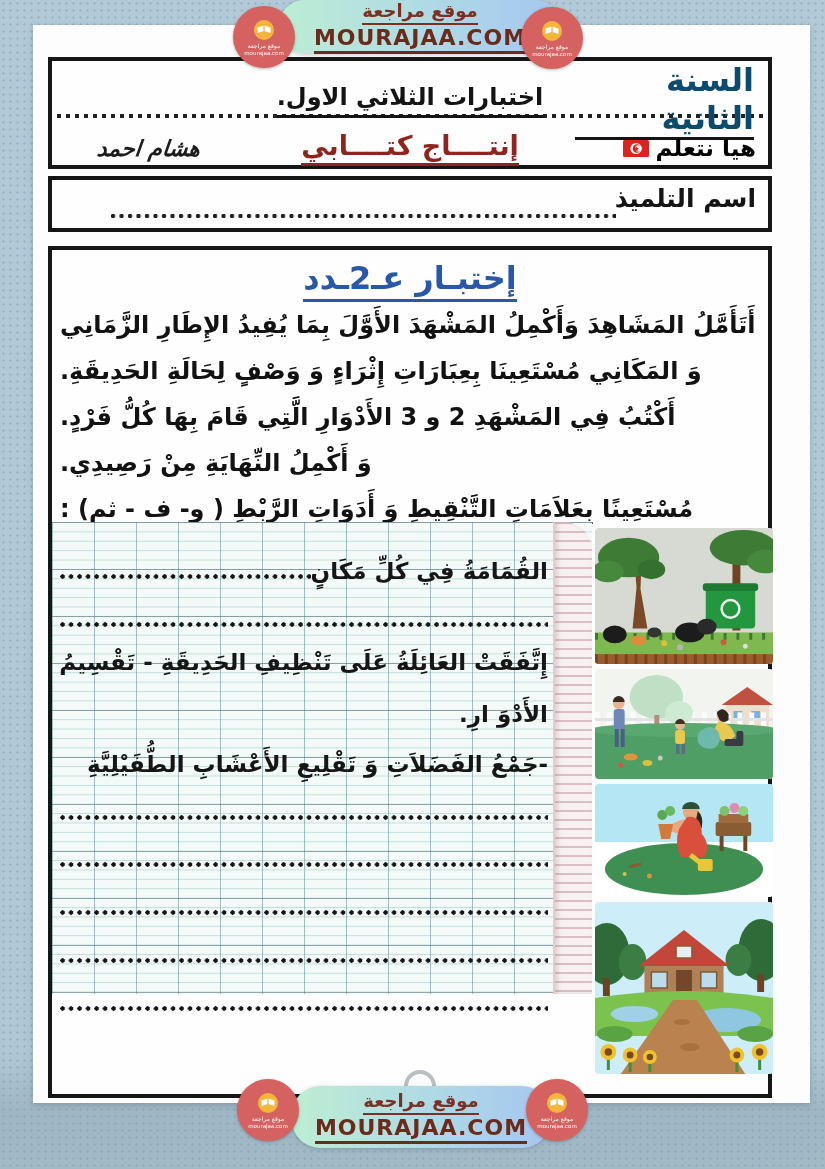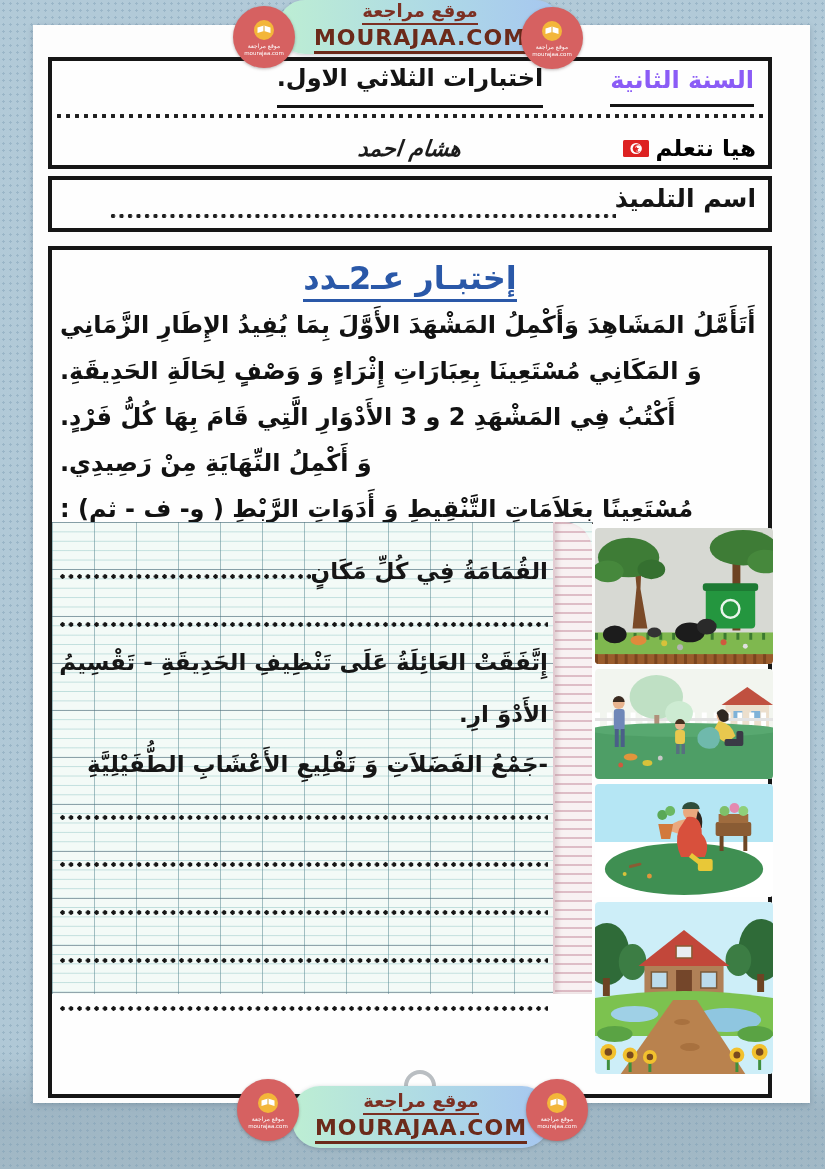--- a/index.html
+++ b/index.html
@@ -13,24 +13,24 @@
   
   .paper{position:absolute;left:33px;top:25px;width:777px;height:1078px;background:#fdfdfd;
     z-index:1;box-shadow:0 2px 6px rgba(40,60,80,.25);}
   .box{position:absolute;left:15px;width:724px;border:4px solid #161616;box-sizing:border-box;background:#fefefe;}
   .header-box{top:32px;height:112px;}
   .name-box{top:151px;height:56px;}
   .main-box{top:221px;height:852px;}
 
   
   .hrow{display:grid;direction:rtl;grid-template-columns:27% 46% 27%;align-items:center;height:50px;}
-  .grade{justify-self:start;margin-right:14px;font-size:24px;font-weight:bold;color:#8b5cf6;
-    border-bottom:3px solid #141414;padding-bottom:10px;}
+  .grade{justify-self:start;margin-right:14px;font-size:32px;font-weight:bold;color:#0c4a6e;
+    border-bottom:3px solid #141414;padding-bottom:0;}
   .exams{justify-self:center;font-size:24px;font-weight:bold;color:#141414;
-    border-bottom:3px solid #141414;padding-bottom:13px;}
+    border-bottom:3px solid #141414;padding-bottom:4px;}
   .dotsep{height:6px;margin:2px 4px 4px 4px;
     background-image:radial-gradient(circle at 3px 3px,#202020 2.1px,transparent 2.5px);
     background-size:9px 6px;background-repeat:repeat-x;}
   .slogan-wrap{justify-self:start;margin-right:12px;display:flex;direction:rtl;align-items:center;gap:7px;
     font-size:23px;font-weight:bold;color:#000000;}
   .subject{justify-self:center;font-size:27px;font-weight:bold;color:#8f241f;
     border-bottom:3px solid #8f241f;padding-bottom:2px;}
   .teacher{justify-self:center;font-size:22px;font-weight:bold;color:#1c1c1c;
     font-style:italic;transform:skewX(-6deg);}
 
@@ -108,20 +108,21 @@
       <span class="slogan-wrap">
         <span>هيا نتعلم</span>
         <svg width="26" height="17" viewBox="0 0 26 17">
           <rect width="26" height="17" rx="1.5" fill="#d22"></rect>
           <circle cx="13" cy="8.5" r="5.6" fill="#fff"></circle>
           <circle cx="14" cy="8.5" r="4.3" fill="#d22"></circle>
           <circle cx="15.4" cy="8.5" r="3.3" fill="#fff"></circle>
           <polygon points="13.2,6.2 14.1,8 16.1,8.3 14.6,9.6 15,11.5 13.2,10.5 11.5,11.5 11.9,9.6 10.4,8.3 12.4,8" fill="#d22"></polygon>
         </svg>
       </span>
+      <span class="subject">إنتــــاج كتــــابي</span>
       <span class="teacher">هشام احمد</span>
     </div>
   </div>
 
   <div class="box name-box">
     <span class="name-label">اسم التلميذ</span>
     <div class="name-dots"></div>
   </div>
 
   <div class="box main-box">

